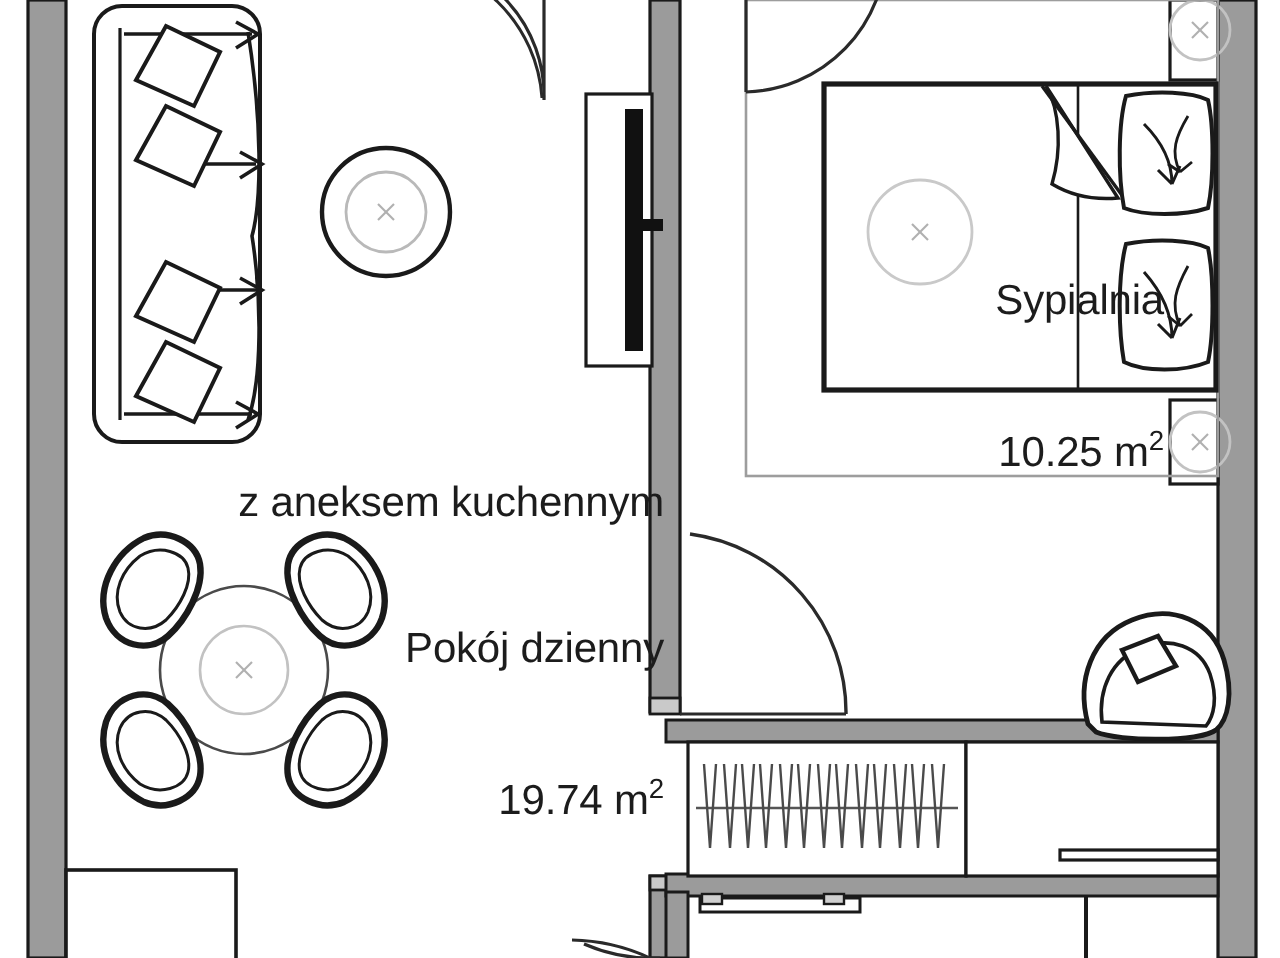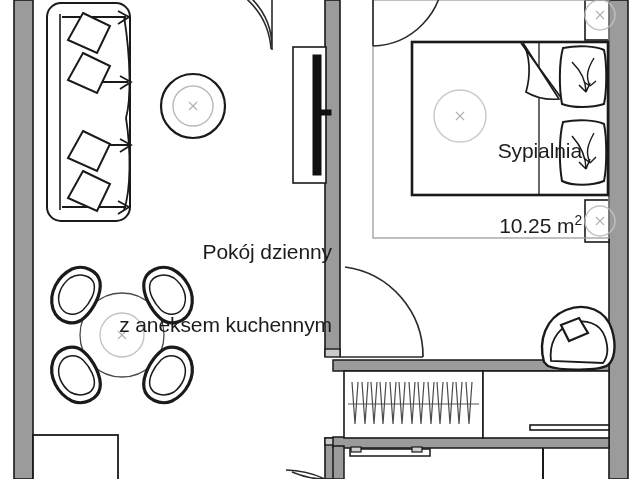--- a/index.html
+++ b/index.html
@@ -241,22 +241,23 @@
       </g>
 
       <rect x="350" y="449" width="80" height="7" fill="#ffffff" stroke="#1a1a1a" stroke-width="1.5"></rect>
       <rect x="351" y="447" width="10" height="5" fill="#d0d0d0" stroke="#1a1a1a" stroke-width="1.2"></rect>
       <rect x="412" y="447" width="10" height="5" fill="#d0d0d0" stroke="#1a1a1a" stroke-width="1.2"></rect>
     </g>
 
   </svg>
 
   <div class="room-label" id="label-living">
+    <span class="ln">z aneksem kuchennym</span>
     <span class="ln">Pokój dzienny</span>
-    <span class="ln">z aneksem kuchennym</span>
+    <span class="ln"><span>19.74</span> <span>m</span><span class="sup">2</span></span>
   </div>
 
   <div class="room-label" id="label-bedroom">
     <span class="ln">Sypialnia</span>
     <span class="ln"><span>10.25</span> <span>m</span><span class="sup">2</span></span>
   </div>
 
 </div>
 
 </body></html>

